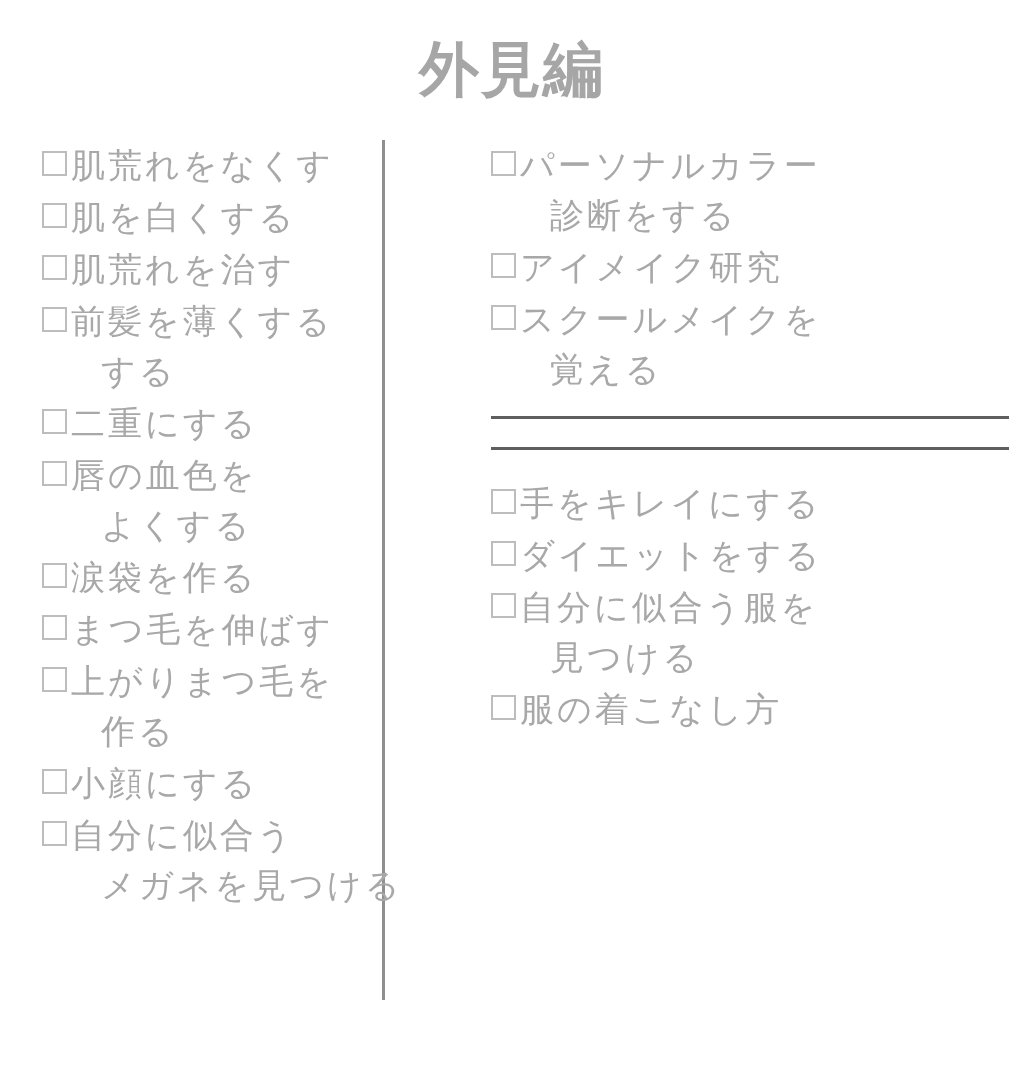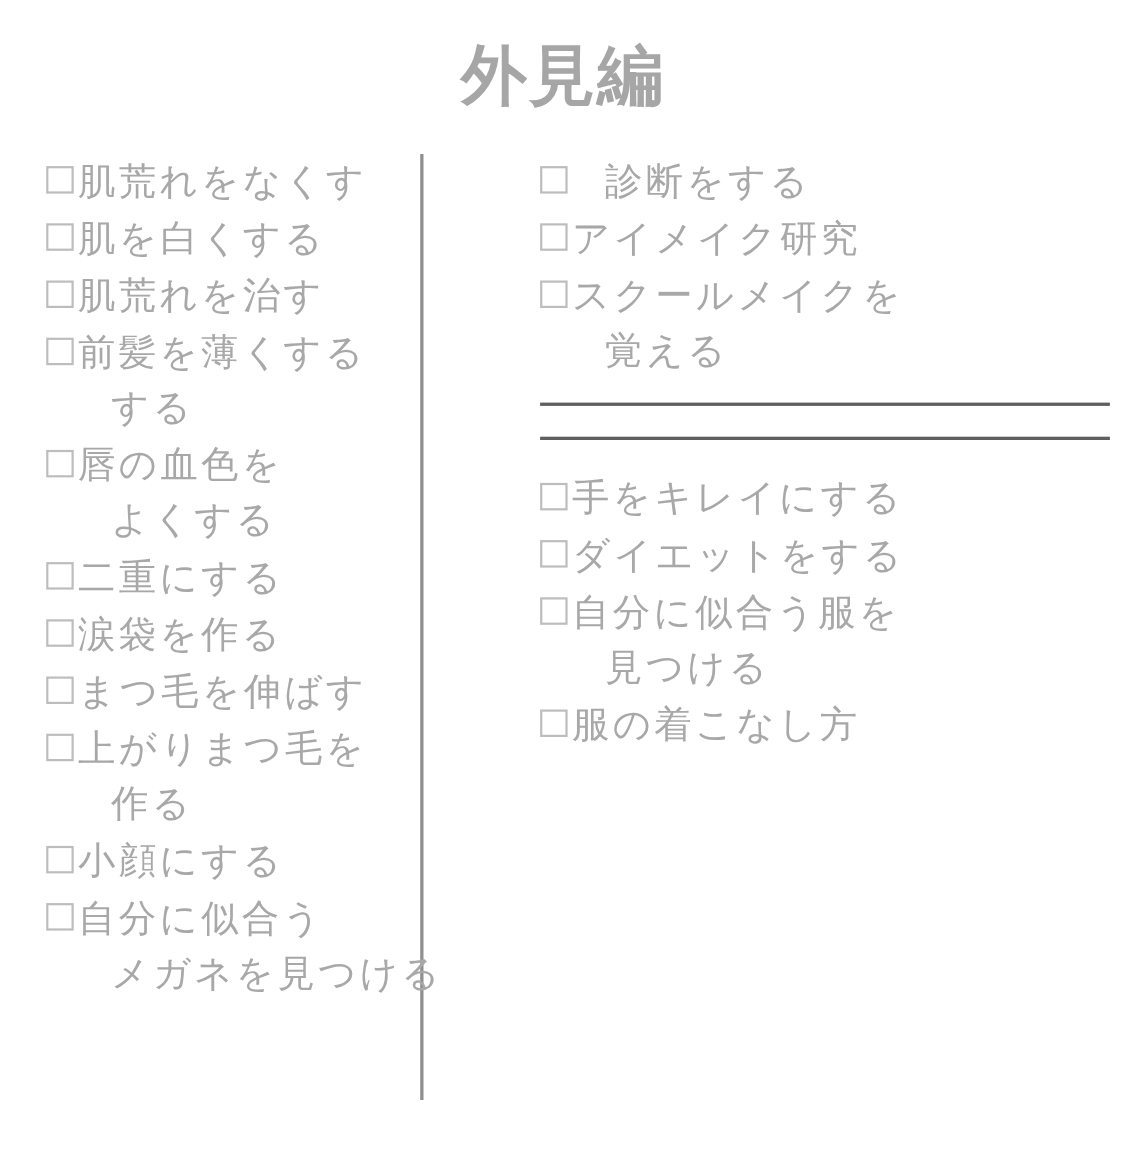--- a/index.html
+++ b/index.html
@@ -123,33 +123,33 @@
         <div class="item">
           <span class="box"></span>
           <div class="lines">
             <div class="line">前髪を薄くする</div>
             <div class="line indent">する</div>
           </div>
         </div>
         <div class="item">
           <span class="box"></span>
           <div class="lines">
+            <div class="line">二重にする</div>
+          </div>
+        </div>
+        <div class="item">
+          <span class="box"></span>
+          <div class="lines">
             <div class="line">唇の血色を</div>
             <div class="line indent">よくする</div>
           </div>
         </div>
         <div class="item">
           <span class="box"></span>
           <div class="lines">
-            <div class="line">二重にする</div>
-          </div>
-        </div>
-        <div class="item">
-          <span class="box"></span>
-          <div class="lines">
             <div class="line">涙袋を作る</div>
           </div>
         </div>
         <div class="item">
           <span class="box"></span>
           <div class="lines">
             <div class="line">まつ毛を伸ばす</div>
           </div>
         </div>
         <div class="item">
@@ -173,20 +173,21 @@
           </div>
         </div>
       </div>
 
     <div class="col-right">
 
     <div>
           <div class="item">
             <span class="box"></span>
             <div class="lines">
+              <div class="line">パーソナルカラー</div>
               <div class="line indent">診断をする</div>
             </div>
           </div>
           <div class="item">
             <span class="box"></span>
             <div class="lines">
               <div class="line">アイメイク研究</div>
             </div>
           </div>
           <div class="item">

